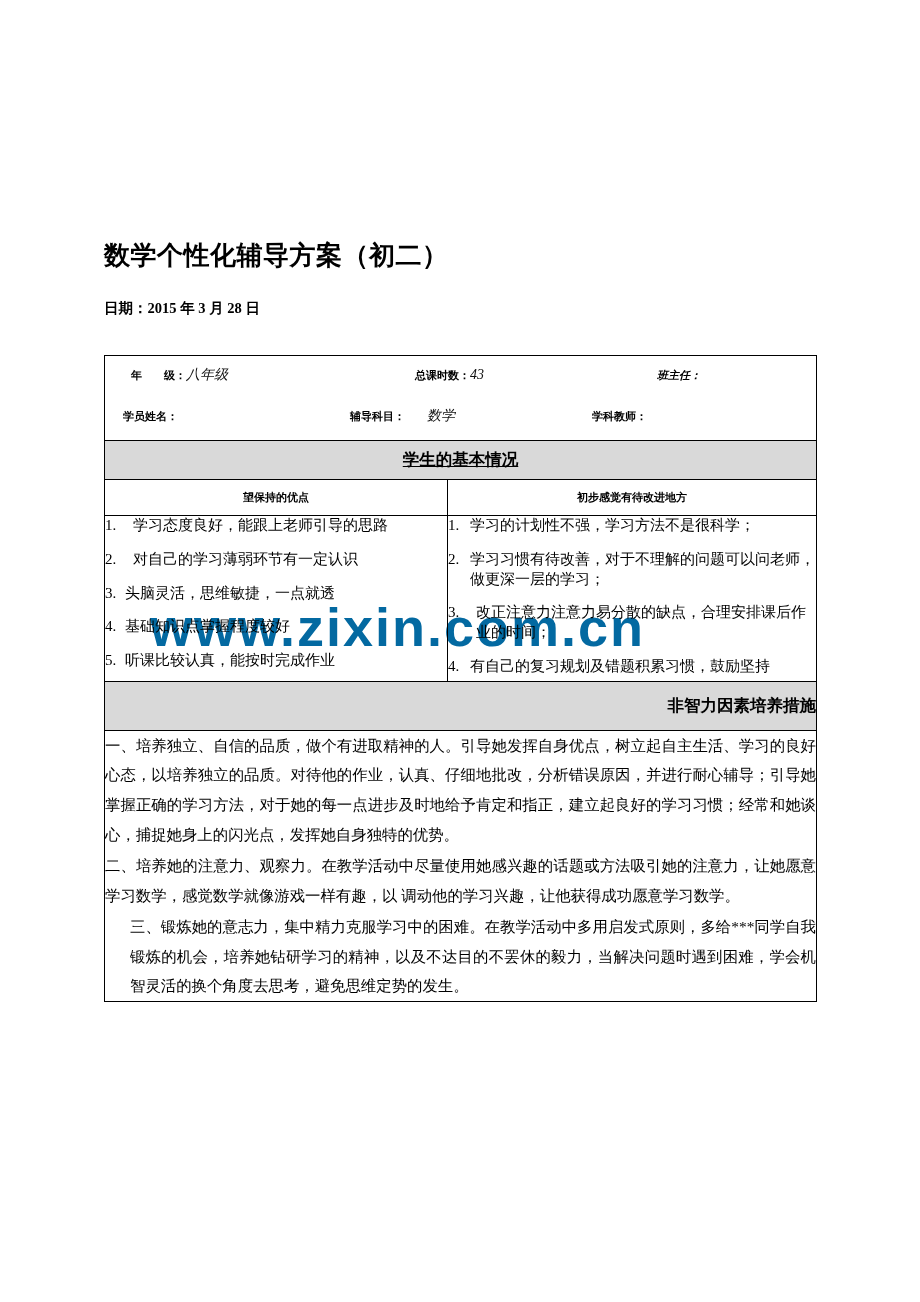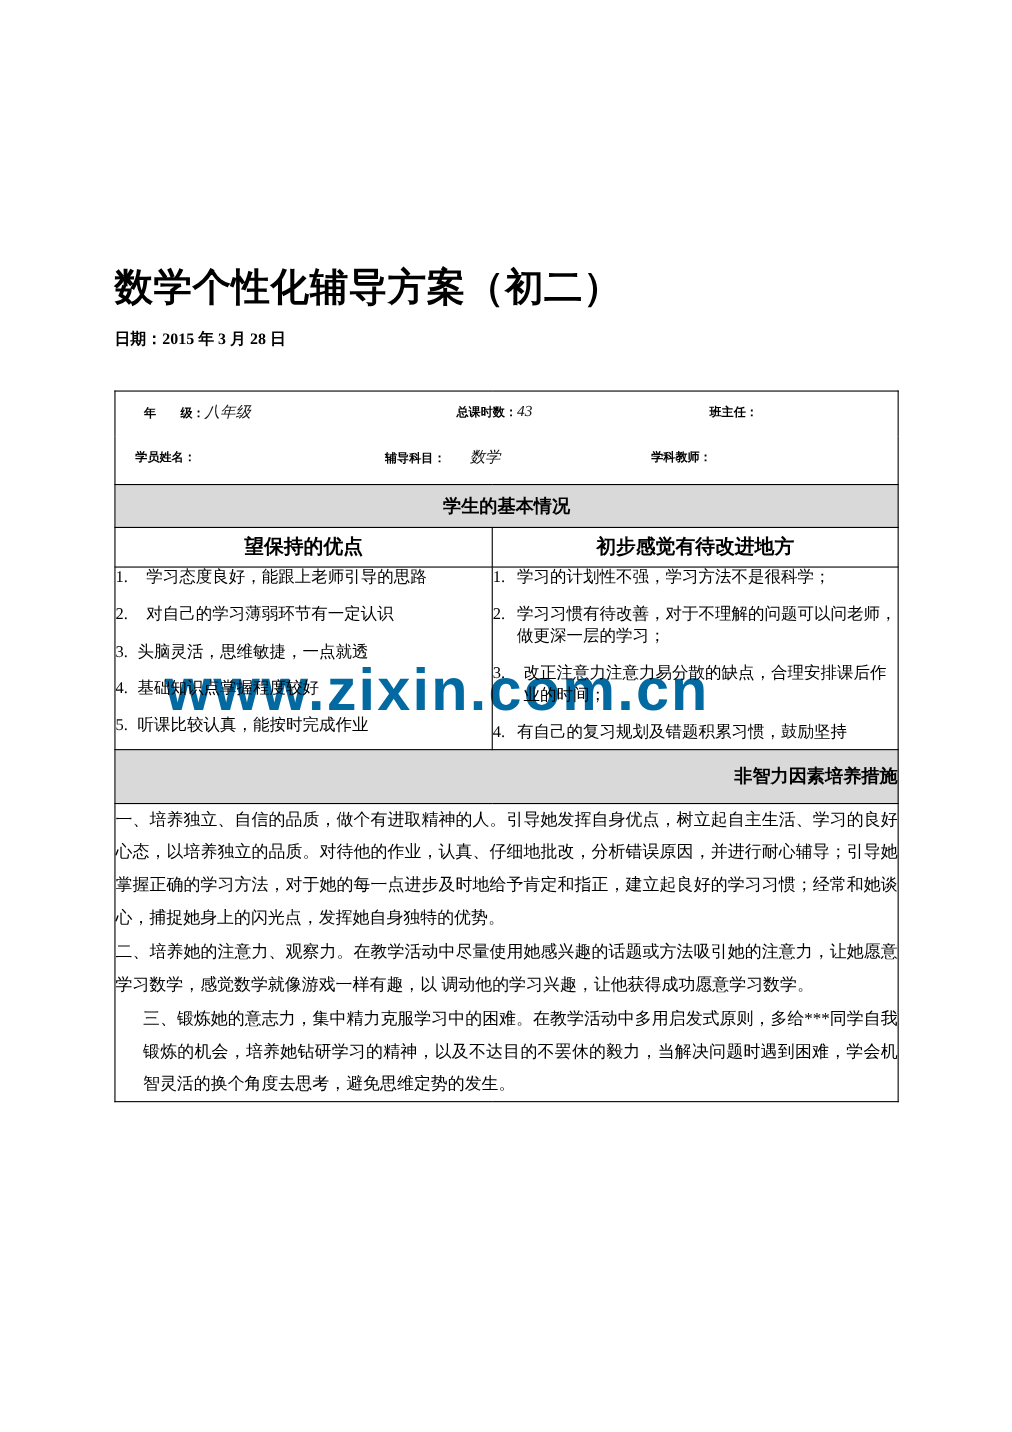--- a/index.html
+++ b/index.html
@@ -43,21 +43,21 @@
   .content {
     position: relative;
     z-index: 2;
   }
 
   
   .doc-title {
     position: absolute;
     left: 104px;
     top: 238px;
-    font-size: 35px;
+    font-size: 26px;
     font-weight: 700;
     letter-spacing: 0.5px;
     white-space: nowrap;
   }
   .doc-date {
     position: absolute;
     left: 104px;
     top: 299px;
     font-size: 14.5px;
     font-weight: 700;
@@ -113,35 +113,36 @@
   .sp-wide { display: inline-block; width: 22px; }
 
   
   .band {
     background: #d9d9d9;
     text-align: center;
     font-weight: 700;
     font-size: 16.5px;
     height: 38px;
     line-height: 38px;
+    text-decoration: underline;
   }
   .band-tall {
     background: #d9d9d9;
     text-align: right;
     font-weight: 700;
     font-size: 16.5px;
     height: 48px;
     line-height: 48px;
   }
 
   
   .colhead {
     text-align: center;
     font-weight: 700;
-    font-size: 18px;
+    font-size: 11px;
     height: 35px;
     line-height: 35px;
   }
 
   
   .listcell {
     padding: 6px 8px 10px 8px;
     font-size: 15px;
     line-height: 1.0;
   }
@@ -196,21 +197,21 @@
 
         <tr>
           <td class="meta-cell" colspan="2">
             <div class="meta-row-inner">
               <span class="meta-item" style="left:26px;">
                 <span class="meta-label">年　　级：</span><span class="meta-value">八年级</span>
               </span>
               <span class="meta-item" style="left:310px;">
                 <span class="meta-label">总课时数：</span><span class="meta-value">43</span>
               </span>
-              <span class="meta-item" style="left:540px;">
+              <span class="meta-item" style="left:552px;font-style:italic;">
                 <span class="meta-label">班主任：</span><span class="meta-value"></span>
               </span>
             </div>
           </td>
         </tr>
 
         <tr>
           <td class="meta-cell-2" colspan="2">
             <div class="meta-row-inner">
               <span class="meta-item" style="left:18px;">

